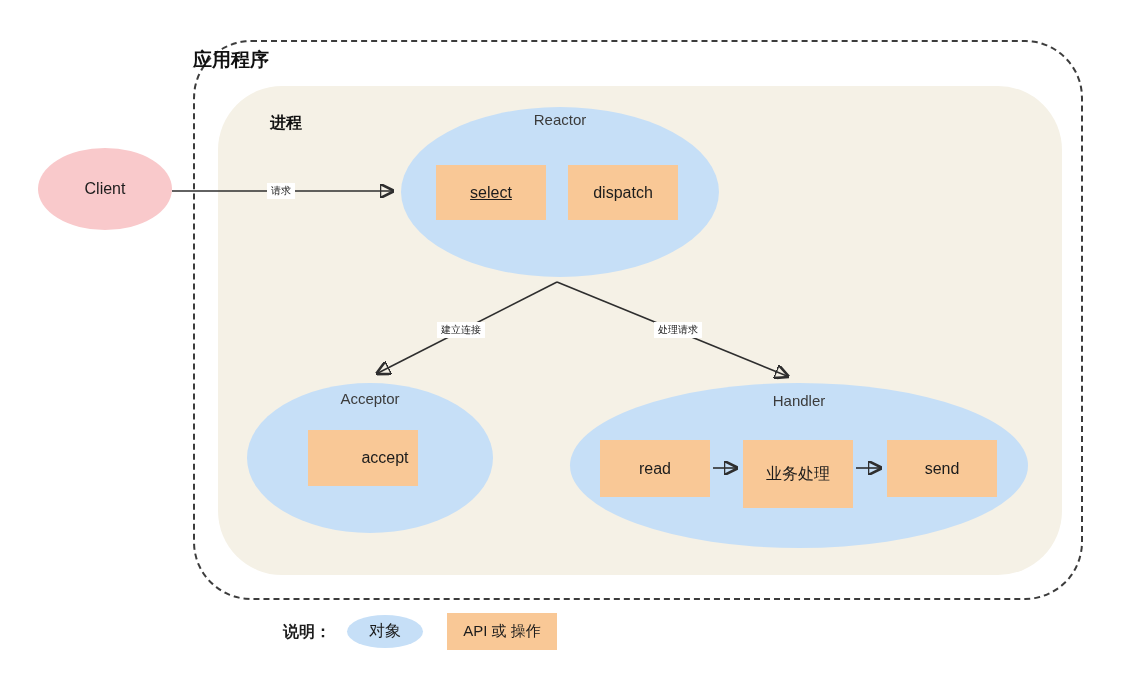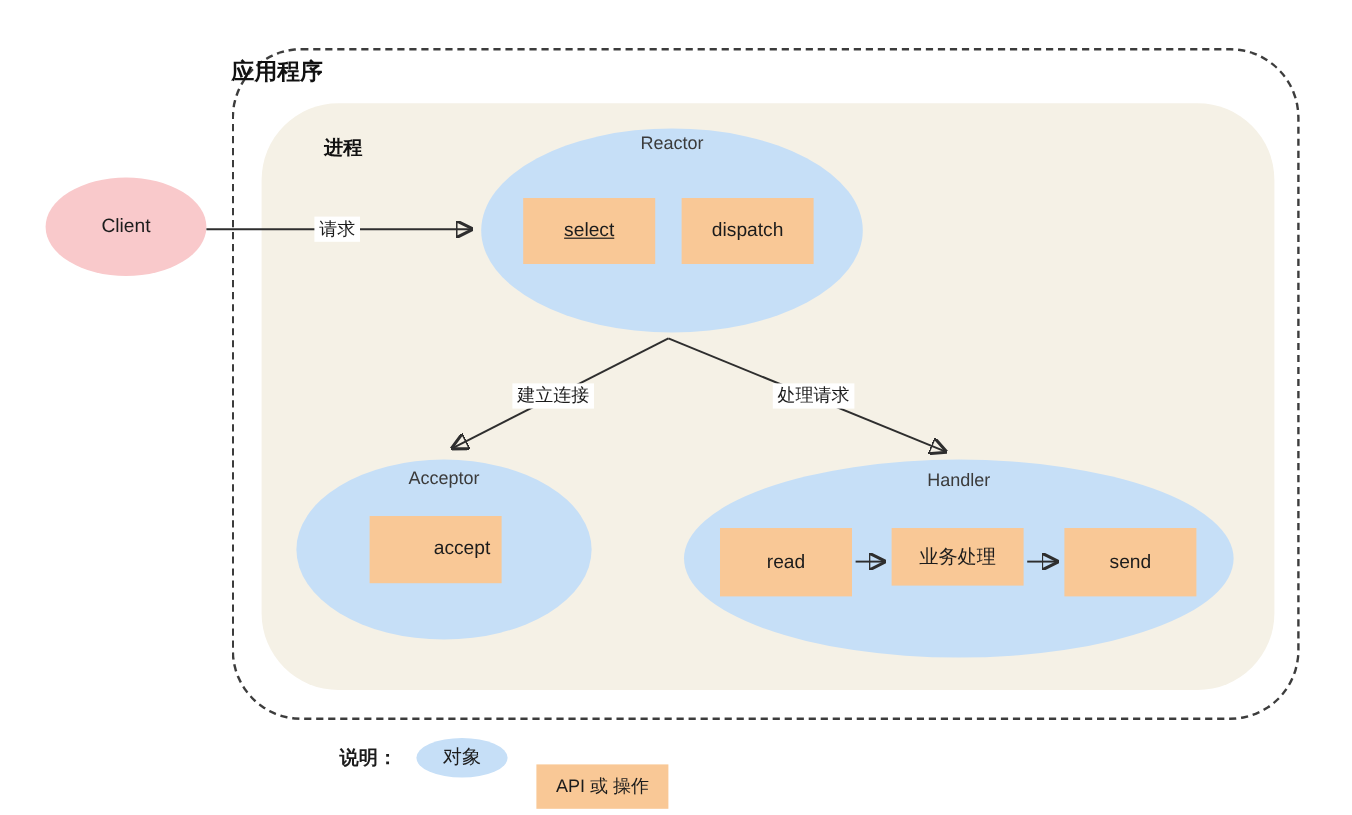--- a/index.html
+++ b/index.html
@@ -62,58 +62,57 @@
 
   .op-box {
     background: var(--op-orange, #F9C896);
     display: flex; align-items: center; justify-content: center;
     font-size: 16px; color: #1c1c1c;
   }
   .box-select   { left: 436px; top: 165px; width: 110px; height: 55px; text-decoration: underline; }
   .box-dispatch { left: 568px; top: 165px; width: 110px; height: 55px; }
   .box-accept   { left: 308px; top: 430px; width: 110px; height: 56px; padding-left: 44px; }
   .box-read     { left: 600px; top: 440px; width: 110px; height: 57px; }
-  .box-biz      { left: 743px; top: 440px; width: 110px; height: 48px; }
+  .box-biz      { left: 743px; top: 440px; width: 110px; height: 68px; }
   .box-send     { left: 887px; top: 440px; width: 110px; height: 57px; }
 
   svg.wires {
     left: 0; top: 0; width: 1127px; height: 679px;
     pointer-events: none;
   }
   svg.wires path, svg.wires line {
     stroke: var(--line, #2e2e2e);
     stroke-width: 1.6;
     fill: none;
   }
 
   .edge-label {
     transform: translate(-50%, -50%);
     background: #ffffff;
     padding: 1px 4px;
-    font-size: 15px;
+    font-size: 10px;
     color: #1c1c1c;
     white-space: nowrap;
   }
   .lbl-request   { left: 281px; top: 191px; }
   .lbl-establish { left: 461px; top: 330px; }
   .lbl-handle    { left: 678px; top: 330px; }
 
   .legend-label {
     left: 283px; top: 622px;
     font-size: 16px; color: #1c1c1c; font-weight: bold;
   }
   .legend-ellipse {
     left: 347px; top: 615px; width: 76px; height: 33px;
     display: flex; align-items: center; justify-content: center;
     font-size: 16px; color: #1c1c1c;
   }
   .legend-box {
     left: 447px; top: 613px; width: 110px; height: 37px;
     font-size: 15px;
-    margin-top: 24px;
   }
 </style>
 </head>
 <body style="--object-blue: #C6DFF7; --op-orange: #F9C896; --client-pink: #F9C9CB; --process-beige: #F5F1E6; --line: #2E2E2E;">
 
 <div class="canvas">
 
   <div class="abs app-boundary"></div>
   <div class="abs app-title">应用程序</div>
 

